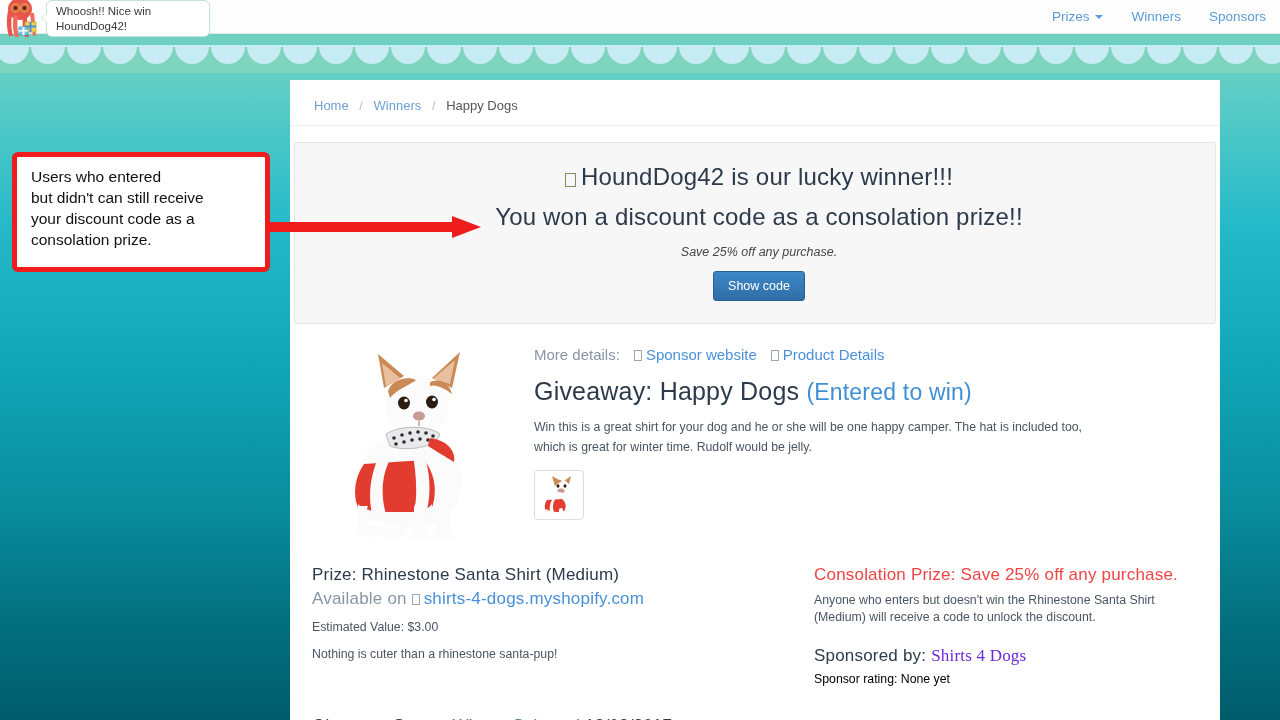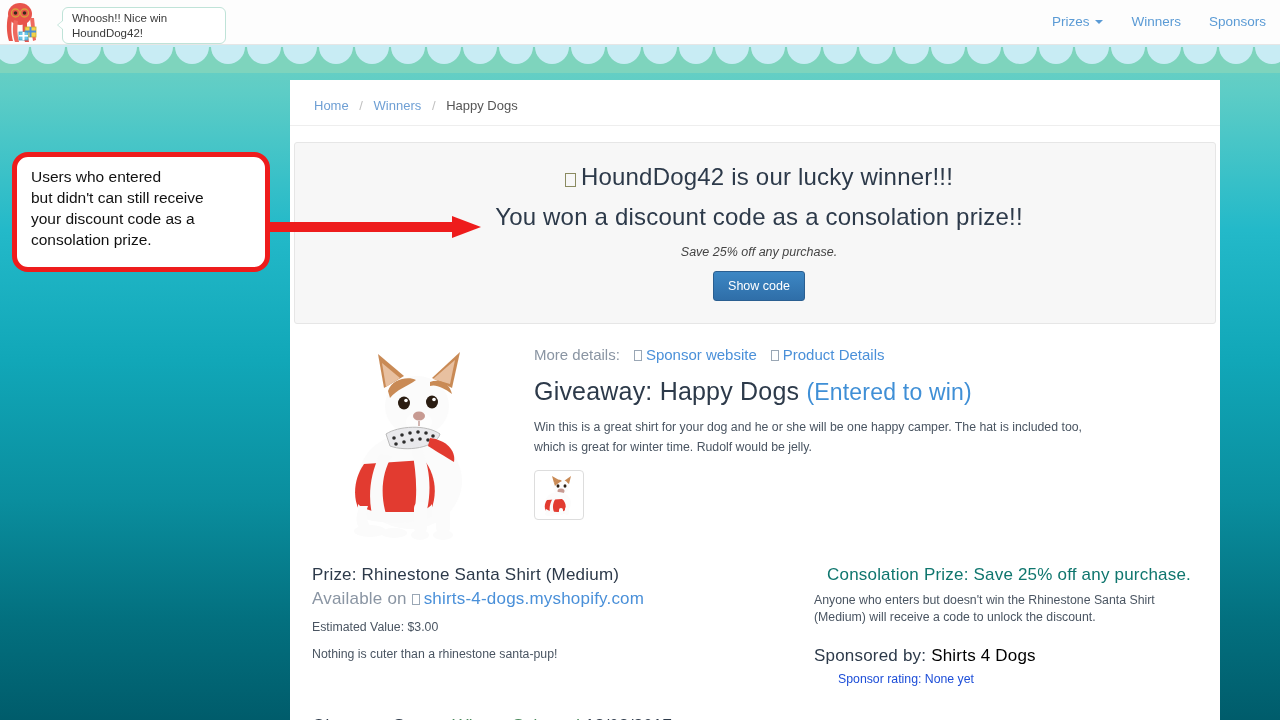--- a/index.html
+++ b/index.html
@@ -11,26 +11,25 @@
   body {
     background: linear-gradient(to bottom,
       #7ed4bd 0px, #5ecdc6 90px, #23b9c9 230px,
       #11a7b8 360px, #0a8e9e 500px, #03707f 620px, #005c6b 720px);
     position: relative;
   }
 
   
   .topbar {
     position: absolute; top: 0; left: 0;
-    width: 1280px; height: 45px;
+    width: 1280px; height: 34px;
     background: #fdfdfd;
     border-bottom: 1px solid #e6e6e6;
-    display: flex; align-items: flex-end;
+    display: flex; align-items: center;
     z-index: 30;
-    gap: 16px;
   }
   .mascot-wrap {
     width: 46px; height: 45px;
     display: flex; align-items: center; justify-content: center;
     flex: none;
   }
   .mascot { width: 40px; height: 42px; display:block; }
 
   .speech {
     margin-top: 4px;
@@ -185,49 +184,49 @@
   }
   .h-avail {
     font-size: 17px; color: #8a95a3; font-weight: normal;
     letter-spacing: .2px; margin-bottom: 11px;
   }
   .h-avail a { color: #4a90d9; text-decoration:none; cursor:pointer; }
   .small-line { font-size: 12.3px; color: #4a5562; margin-bottom: 13px; }
   .small-line2 { font-size: 12.3px; color: #4a5562; }
 
   .h-consol {
-    font-size: 17px; color: #0f766e; font-weight: normal;
-    letter-spacing: .2px; margin-bottom: 7px; margin-left: 13px;
+    font-size: 17px; color: #ef4444; font-weight: normal;
+    letter-spacing: .2px; margin-bottom: 7px;
   }
   .consol-desc {
     font-size: 12.3px; color: #4a5562; line-height: 17px;
     max-width: 450px; margin-bottom: 20px;
   }
   .h-sponsor {
     font-size: 17px; color: #2d3a4a; font-weight: normal;
     letter-spacing: .2px; margin-bottom: 6px;
   }
-  .h-sponsor a { color: #000000; text-decoration:none; cursor:pointer; }
-  .sponsor-rating { font-size: 12.3px; color: #1d4ed8; margin-left: 24px; }
+  .h-sponsor a { color: #6d28d9; text-decoration:none; cursor:pointer;font-family:Liberation Serif, serif; }
+  .sponsor-rating { font-size: 12.3px; color: #000000; }
 
   .status-row { padding: 30px 24px 0 22px; }
   .h-status {
     font-size: 17px; color: #2d3a4a; font-weight: normal;
     letter-spacing: .2px; margin-bottom: 7px;
   }
   .h-status .win { color: #4a8a5c; }
 
   
   .annot {
     position: absolute;
     left: 12px; top: 152px;
     width: 258px; height: 120px;
     background: #fff;
     border: 5px solid #ee1c1c;
-    border-radius: 16px;
+    border-radius: 6px;
     padding: 9px 10px 0 14px;
     font-size: 15.5px;
     line-height: 21px;
     color: #111;
     z-index: 40;
   }
   .arrow-wrap {
     position: absolute; left: 262px; top: 214px;
     width: 225px; height: 26px; z-index: 39;
   }

